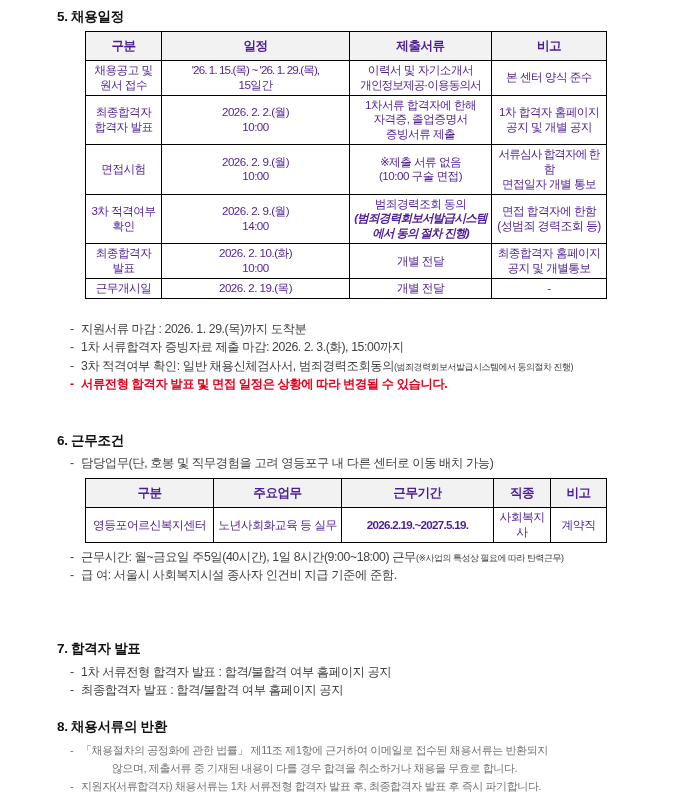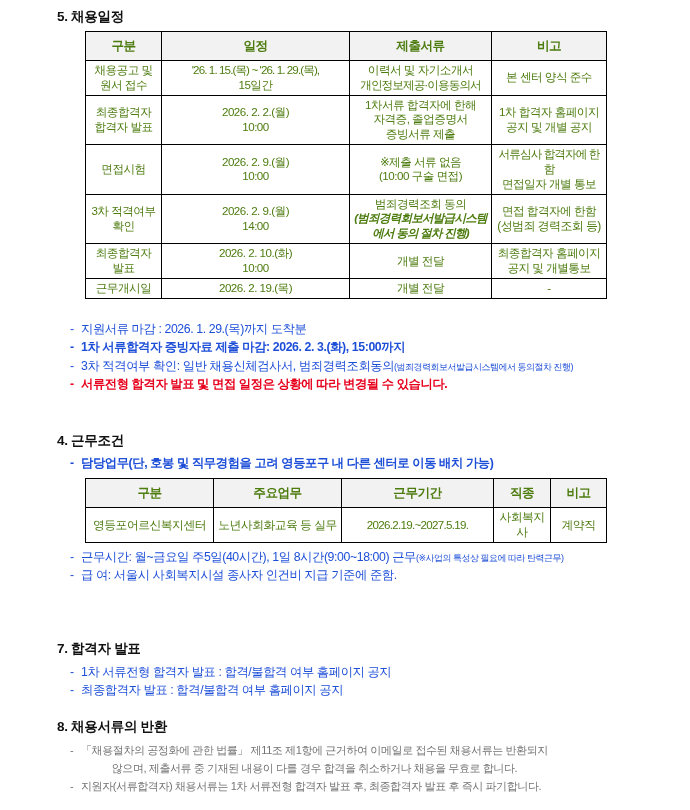--- a/index.html
+++ b/index.html
@@ -29,29 +29,29 @@
     letter-spacing: -0.3px;
     color: #111111;
     margin: 0;
     padding: 0;
   }
 
   
   .bullet {
     font-size: 12.3px;
     letter-spacing: -0.4px;
-    color: #1d4ed8;
+    color: #404040;
     white-space: nowrap;
     line-height: 1.5;
   }
   .bullet .dash {
     display: inline-block;
     width: 11px;
   }
-  .bullet.bold { font-weight: bold; }
+  .bullet.bold { font-weight: normal; }
   .bullet.red  { color: #e8011c; font-weight: bold; }
   .small-note {
     font-size: 9px;
     letter-spacing: -0.5px;
   }
   .para {
     font-size: 11px;
     letter-spacing: -0.4px;
     line-height: 1.62;
     color: #737373;
@@ -70,21 +70,21 @@
     border-collapse: collapse;
     table-layout: fixed;
     border: 1.4px solid #000000;
   }
   table.doc-table th,
   table.doc-table td {
     border: 1px solid #000000;
     text-align: center;
     vertical-align: middle;
     letter-spacing: -0.5px;
-    color: #4d7c0f;
+    color: #4c1d95;
     padding: 2px 2px;
   }
   table.doc-table th {
     background: #f2f2f2;
     font-weight: bold;
     font-size: 12.6px;
   }
   table.doc-table td {
     font-size: 11.6px;
     line-height: 1.28;
@@ -104,21 +104,21 @@
 
   
   #work-table { width: 521px; margin-left: 85px; }
   #work-table col.w1 { width: 128px; }
   #work-table col.w2 { width: 128px; }
   #work-table col.w3 { width: 152px; }
   #work-table col.w4 { width: 57px; }
   #work-table col.w5 { width: 56px; }
   #work-table th { height: 24px; }
   #work-table td { height: 26px; font-size: 11.8px; }
-  #work-table td.period { font-weight: normal; letter-spacing: -0.7px; font-size: 11.6px; }
+  #work-table td.period { font-weight: bold; letter-spacing: -0.7px; font-size: 11.6px; }
 
   
   .abs { position: absolute; }
   #sec5-heading { left: 57px; top: 8px; }
   #schedule-table-wrap { left: 0; top: 31px; }
   #sec5-notes { left: 70px; top: 320px; }
   #sec6-heading { left: 57px; top: 432px; }
   #sec6-duty { left: 70px; top: 454px; }
   #work-table-wrap { left: 0; top: 478px; }
   #sec6-notes { left: 70px; top: 548px; }
@@ -272,21 +272,21 @@
       <span class="dash">-</span><span>1차 서류합격자 증빙자료 제출 마감: 2026. 2. 3.(화), 15:00까지</span>
     </div>
     <div class="bullet">
       <span class="dash">-</span><span>3차 적격여부 확인: 일반 채용신체검사서, 범죄경력조회동의</span><span class="small-note">(범죄경력회보서발급시스템에서 동의절차 진행)</span>
     </div>
     <div class="bullet red">
       <span class="dash">-</span><span>서류전형 합격자 발표 및 면접 일정은 상황에 따라 변경될 수 있습니다.</span>
     </div>
   </div>
 
-  <div class="abs section-heading" id="sec6-heading">4. 근무조건</div>
+  <div class="abs section-heading" id="sec6-heading">6. 근무조건</div>
 
   <div class="abs bullet bold" id="sec6-duty">
     <span class="dash">-</span><span>담당업무(단, 호봉 및 직무경험을 고려 영등포구 내 다른 센터로 이동 배치 가능)</span>
   </div>
 
   <div class="abs" id="work-table-wrap">
     <table class="doc-table" id="work-table">
       <colgroup>
         <col class="w1">
           <col class="w2">

